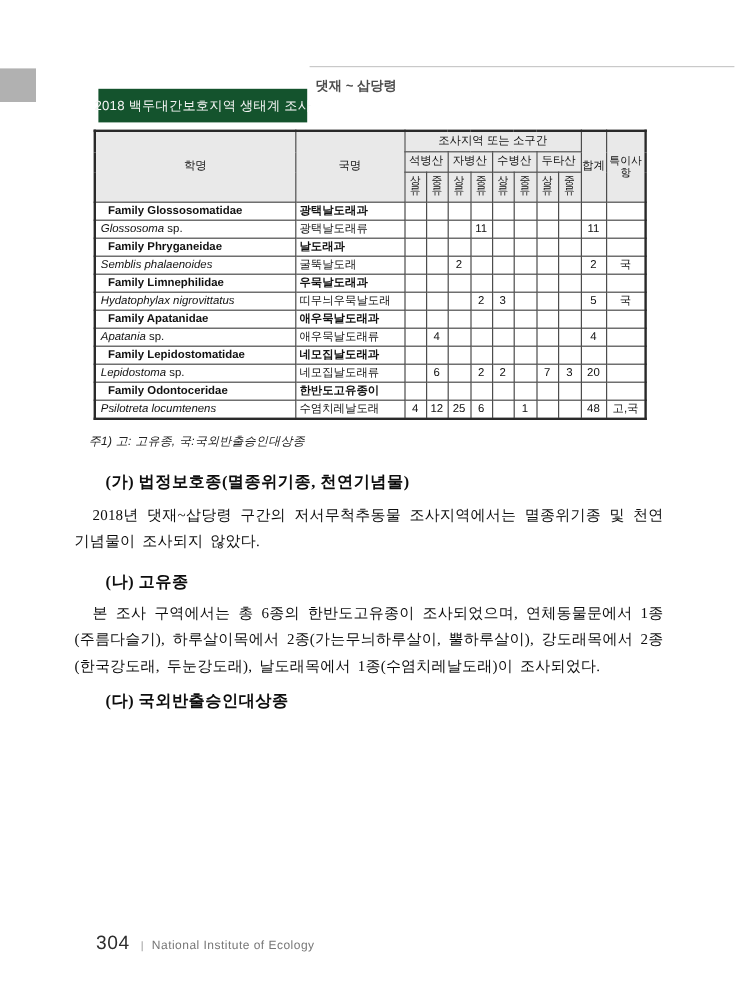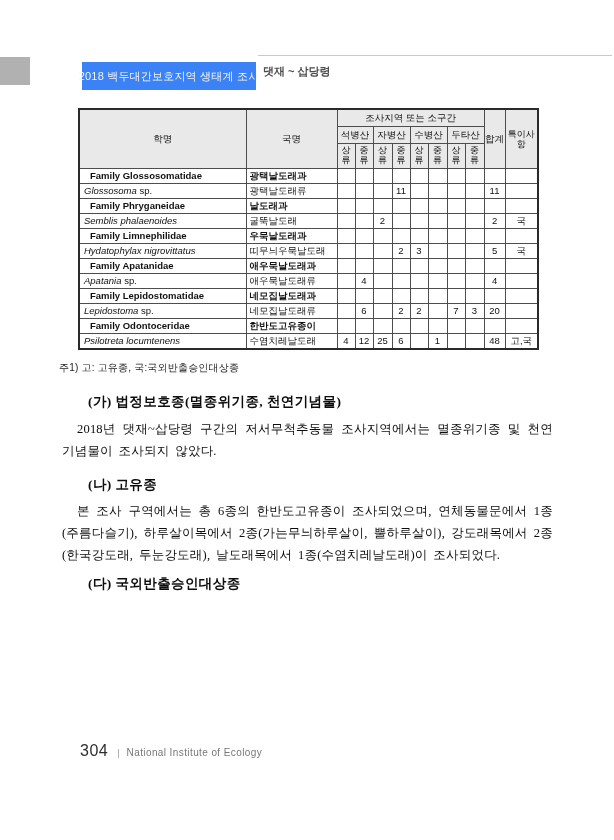--- a/index.html
+++ b/index.html
@@ -3,21 +3,21 @@
 <meta charset="utf-8">
 <style>
   html,body { margin:0; padding:0; background:#ffffff; }
   .page {
     position:relative; width:614px; height:840px; background:#ffffff; overflow:hidden;
     font-family:"Liberation Sans","DejaVu Sans",sans-serif; color:#111;
   }
   
   .header-bleed { position:absolute; left:0; top:57px; width:30px; height:28px; background:#b1b1b1; }
   .title-box {
-    position:absolute; left:82px; top:62px; width:174px; height:28px; background:#3b82f6;
+    position:absolute; left:82px; top:74px; width:174px; height:28px; background:#14532d;
     color:#f4f4f4; font-size:11px; display:flex; align-items:center; justify-content:center;
     letter-spacing:0.2px; white-space:nowrap;
   }
   .header-rule { position:absolute; left:258px; top:55px; width:354px; height:1px; background:#c9c9c9; }
   .tab-label { position:absolute; left:263px; top:64px; font-size:11px; font-weight:bold; color:#4d4d4d; white-space:nowrap; }
 
   
   .report-table {
     position:absolute; left:78px; top:108px; width:459px;
     border-collapse:collapse; table-layout:fixed; font-size:9.5px; color:#111;
@@ -32,39 +32,39 @@
   .vert span { display:inline-block; width:1em; word-break:break-all; line-height:1.1; font-size:9px; }
   .report-table tbody td { height:14px; line-height:14px; white-space:nowrap; }
   .report-table td.sci { text-align:left; padding-left:4px; }
   .report-table td.kor { text-align:left; padding-left:3px; }
   .report-table td.num, .report-table td.total, .report-table td.note { text-align:center; }
   .report-table tr.family-row td.sci { font-weight:bold; padding-left:10px; font-style:normal; }
   .report-table tr.family-row td.kor { font-weight:bold; }
   .report-table td.sci i { font-style:italic; }
 
   
-  .footnote { position:absolute; left:59px; top:361px; font-size:10px; color:#222; letter-spacing:0.2px; }
+  .footnote { position:absolute; left:74px; top:361px; font-size:10px; color:#222; letter-spacing:0.2px;font-style:italic; }
   .section-heading {
     position:absolute; left:88px; font-size:13.5px; font-weight:bold; color:#0d0d0d;
     font-family:"Liberation Serif","DejaVu Serif",serif; letter-spacing:0.4px; white-space:nowrap;
   }
   .heading-a { top:393px; }
   .heading-b { top:476px; }
   .heading-c { top:575px; }
   .para {
     position:absolute; left:62px; width:491px; font-size:12.5px; line-height:22px; color:#0d0d0d;
     font-family:"Liberation Serif","DejaVu Serif",serif; text-align:justify; text-indent:15px;
     letter-spacing:0.2px; word-spacing:2.5px;
   }
   .para-a { top:418px; }
   .para-b { top:500px; }
   .para-c { top:599px; }
 
   
-  .footer { position:absolute; left:80px; top:742px; display:flex; align-items:baseline; }
+  .footer { position:absolute; left:80px; top:778px; display:flex; align-items:baseline; }
   .page-num { font-size:16px; color:#2e2e2e; letter-spacing:0.5px; }
   .footer-divider { font-size:9px; color:#999; margin:0 7px 0 9px; }
   .footer-org { font-size:10px; color:#777; letter-spacing:0.4px; }
 </style>
 </head>
 <body>
 
 <div class="page">
 
   <div class="header-bleed"></div>

